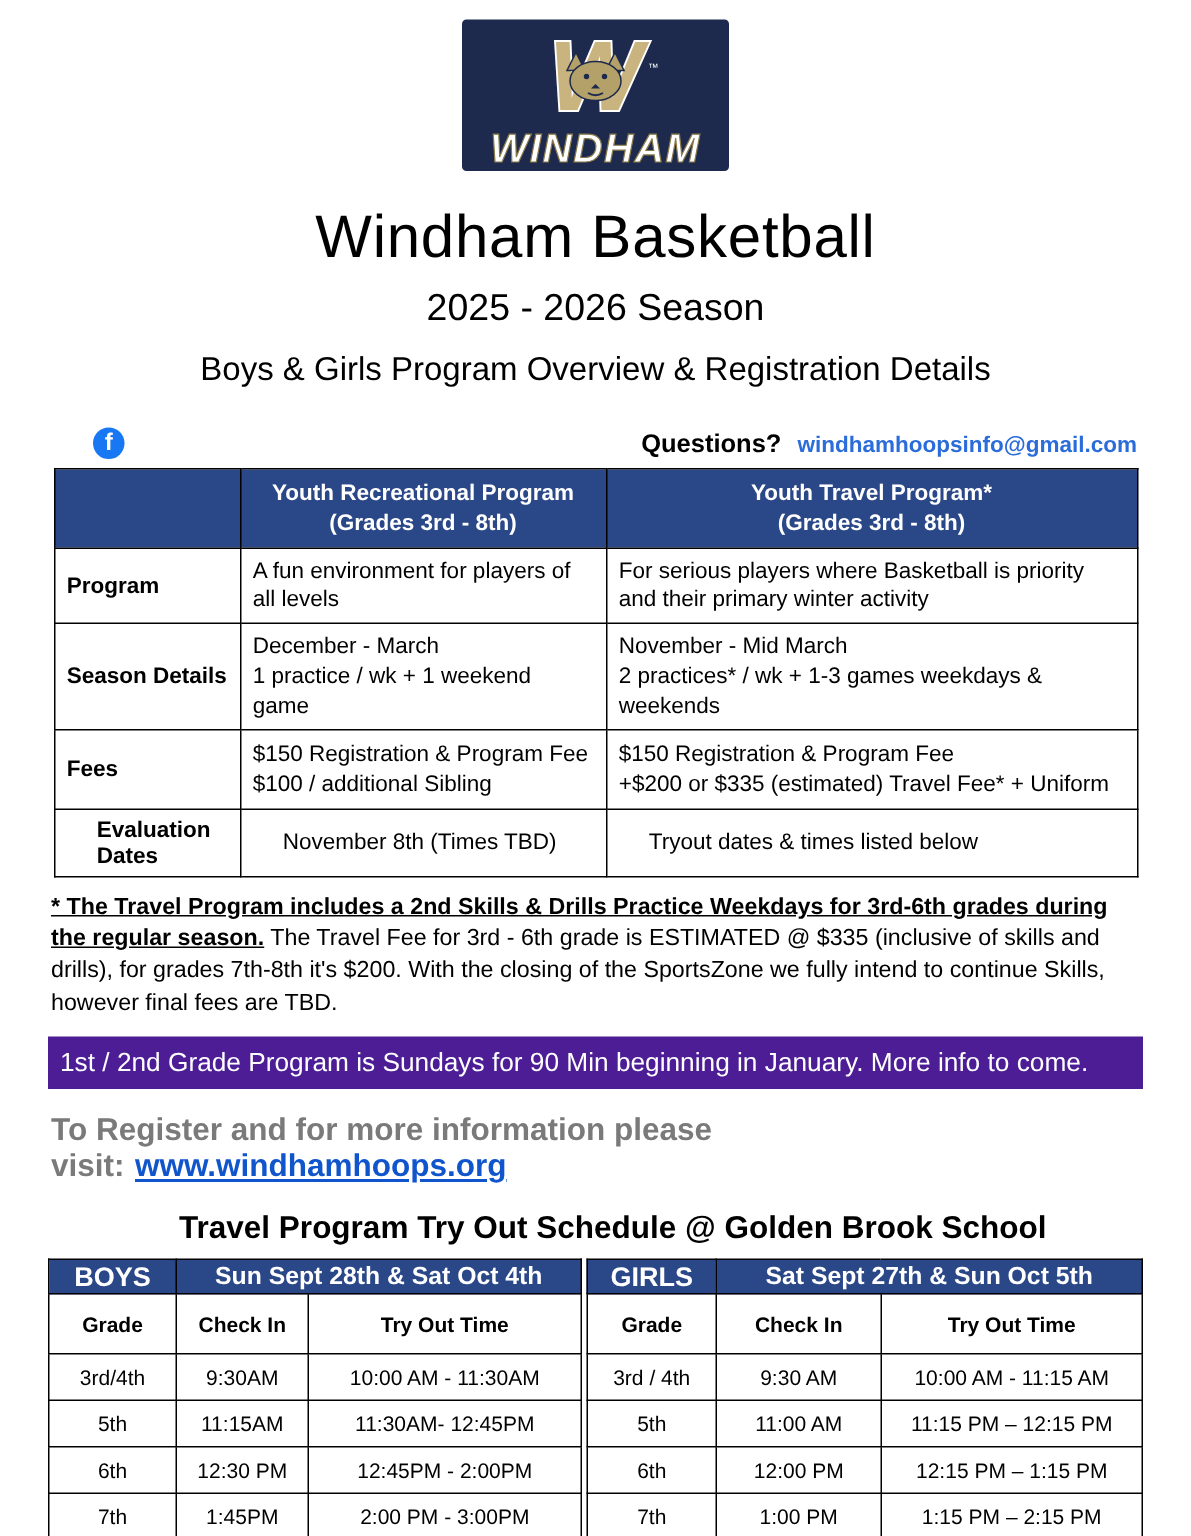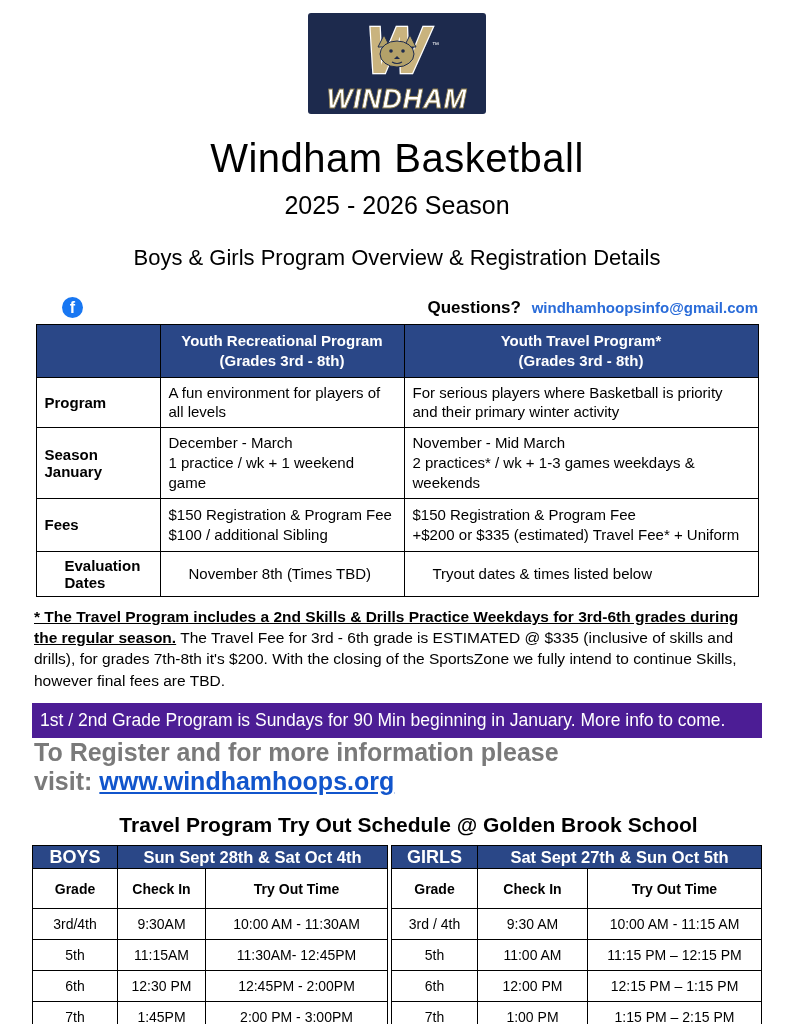--- a/index.html
+++ b/index.html
@@ -7,21 +7,21 @@
   body { height:1024px; overflow:hidden; }
   .page { width:794px; padding-top:13px; }
 
   
   .logo-wrap { width:178px; height:101px; margin:0 auto; }
   .logo-box { width:100%; height:100%; background:#1d2a4d; border-radius:3px; position:relative; overflow:hidden; }
 
   
   .title { text-align:center; font-size:40px; margin-top:22px; letter-spacing:0.5px; }
   .season { text-align:center; font-size:25px; margin-top:10px; }
-  .subtitle { text-align:center; font-size:22px; margin-top:25px; }
+  .subtitle { text-align:center; font-size:22px; margin-top:13px; }
 
   
   .contact-row { width:722px; margin:26px auto 6px; display:flex; justify-content:space-between; align-items:center; }
   .fb-group { display:flex; align-items:center; gap:7px; padding-left:26px; }
   .fb-icon { width:21px; height:21px; border-radius:50%; background:#1877f2; color:#fff; font-weight:bold; font-size:16px; display:flex; align-items:center; justify-content:center; cursor:pointer; }
   .fb-label { font-weight:bold; font-size:17px; }
   .q-group { font-weight:bold; font-size:17px; }
   .q-label { color:#000; }
   .email-link { color:#2a6cd9; font-size:15px; margin-left:6px; text-decoration:none; cursor:pointer; }
 
@@ -38,21 +38,21 @@
   .row-short td, .row-short th { height:30px;padding-left:28px; }
 
   
   .travel-note { width:726px; margin:9px auto 0; font-size:15.5px; line-height:1.38; }
   .note-bold { font-weight:bold; text-decoration:underline; }
 
   
   .banner { width:730px; margin:12px auto 0; background:#4c1d95; color:#fff; font-weight:normal; font-size:17.5px; padding:7px 8px; }
 
   
-  .register { width:726px; margin:0 auto 0; font-size:25px; font-weight:bold; color:#7a7a7a; }
+  .register { width:726px; margin:16px auto 0; font-size:21px; font-weight:bold; color:#7a7a7a; }
   .register-link { color:#1155cc; text-decoration:underline; margin-left:7px; cursor:pointer; }
 
   
   .sched-heading { text-align:center; font-size:21px; font-weight:bold; margin-top:17px;margin-left:23px; }
   .sched-wrap { width:730px; margin:8px auto 0; display:flex; justify-content:space-between; }
   .sched-table { table-layout:fixed; }
   .sched-table th, .sched-table td { border:1.5px solid #000; text-align:center; }
   .sched-boys { width:355px; } .sched-girls { width:370px; }
   .team-row th { background:#2a4787; color:#fff; height:23px; }
   .team-name { font-size:18px; font-weight:bold; }
@@ -123,21 +123,21 @@
     <tr class="row-pad">
       <th class="rlabel">Program</th>
       <td>
             <span class="ln">A fun environment for players of all levels</span>
           </td>
       <td>
             <span class="ln">For serious players where Basketball is priority and their primary winter activity</span>
           </td>
     </tr>
     <tr class="row-tall">
-      <th class="rlabel">Season January</th>
+      <th class="rlabel">Season Details</th>
       <td>
         <span class="ln">December - March</span>
         <span class="ln">1 practice / wk + 1 weekend game</span>
       </td>
       <td>
         <span class="ln">November - Mid March</span>
         <span class="ln">2 practices* / wk + 1-3 games weekdays &amp; weekends</span>
       </td>
     </tr>
     <tr class="row-tall">

